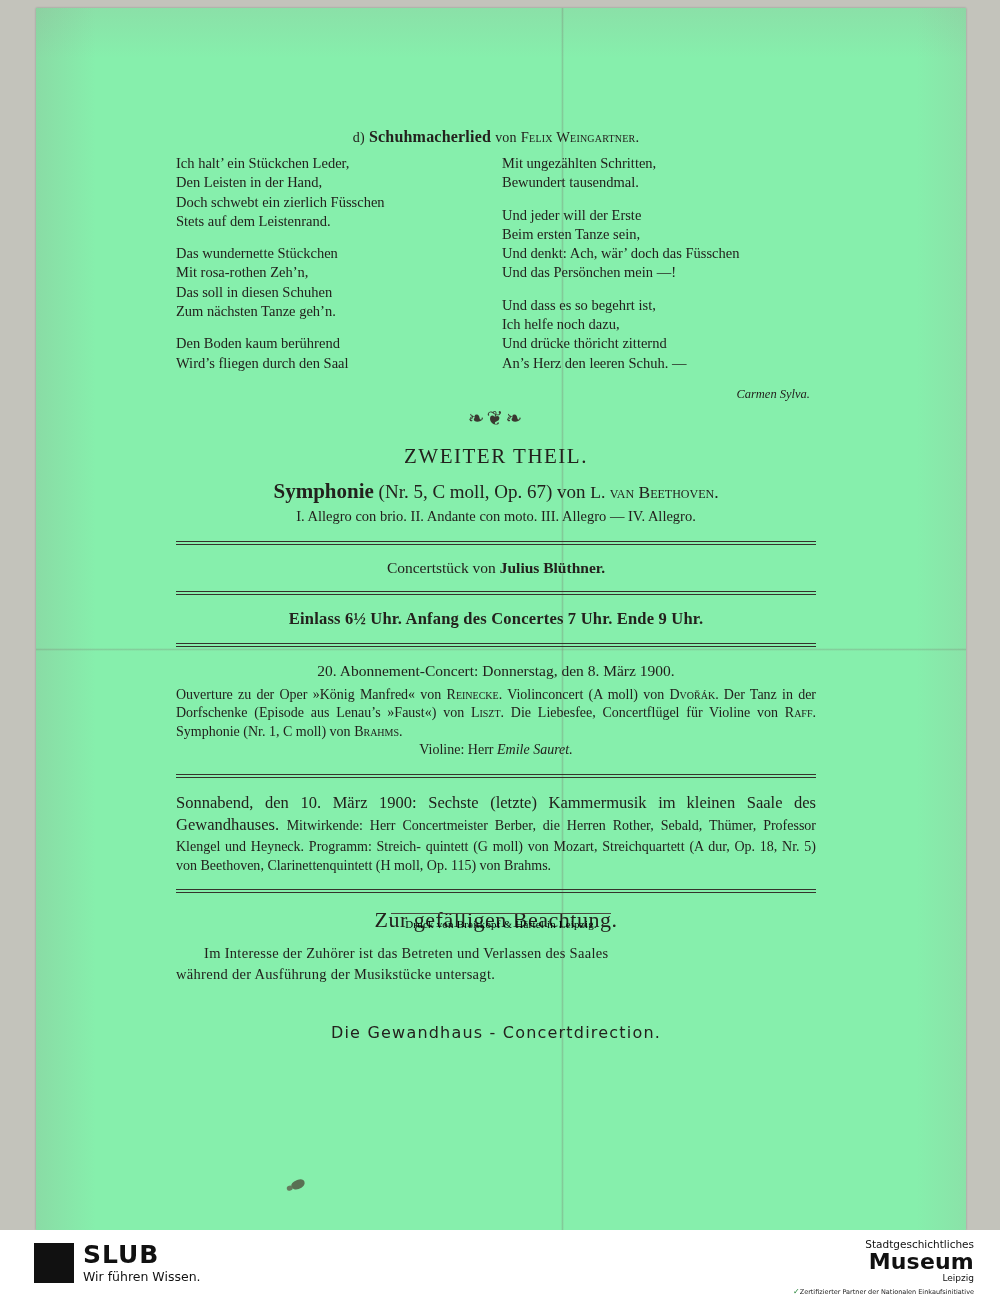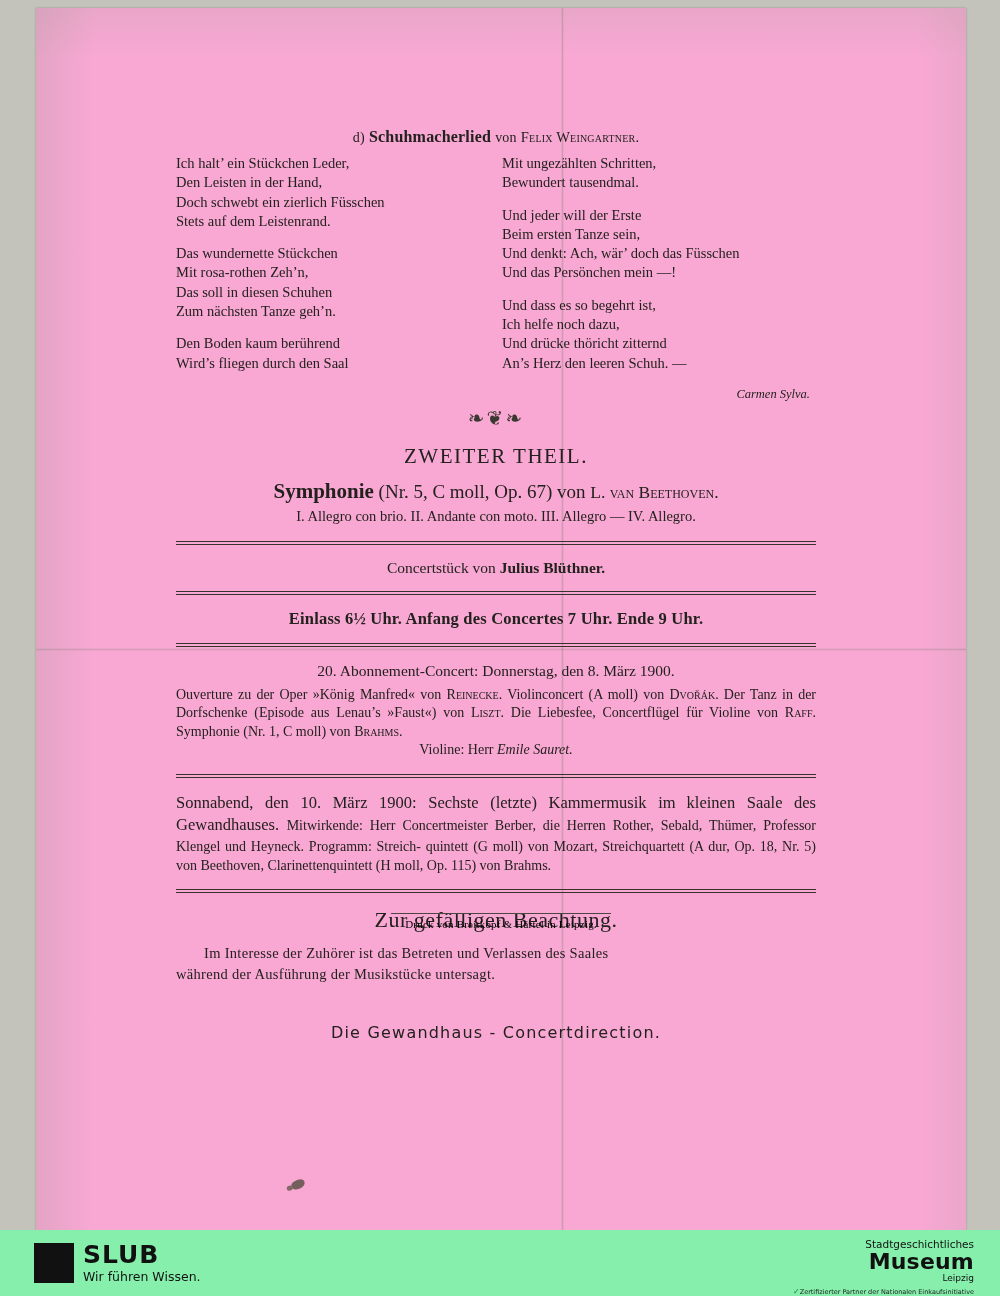--- a/index.html
+++ b/index.html
@@ -21,21 +21,21 @@
     height: 1296px;
     background: #c3c3bb;
   }
   
   #sheet {
     position: absolute;
     left: 36px;
     top: 8px;
     width: 930px;
     height: 1222px;
-    background: #f9a8d4;
+    background: #86efac;
     box-shadow: 0 0 2px rgba(0,0,0,0.25);
   }
   
   #sheet::before {
     content: "";
     position: absolute;
     inset: 0;
     background:
       linear-gradient(to right, rgba(150,150,140,0.22) 0px, rgba(255,255,255,0) 60px),
       linear-gradient(to left, rgba(160,158,148,0.16) 0px, rgba(255,255,255,0) 50px),
@@ -209,21 +209,21 @@
     background: #5a5443;
     border-radius: 50%;
   }
   
   #footer {
     position: absolute;
     left: 0;
     bottom: 0;
     width: 1000px;
     height: 66px;
-    background: #86efac;
+    background: #ffffff;
   }
   .slub {
     position: absolute;
     left: 34px;
     top: 12px;
     display: flex;
     align-items: center;
   }
   .slub-mark {
     width: 40px;

